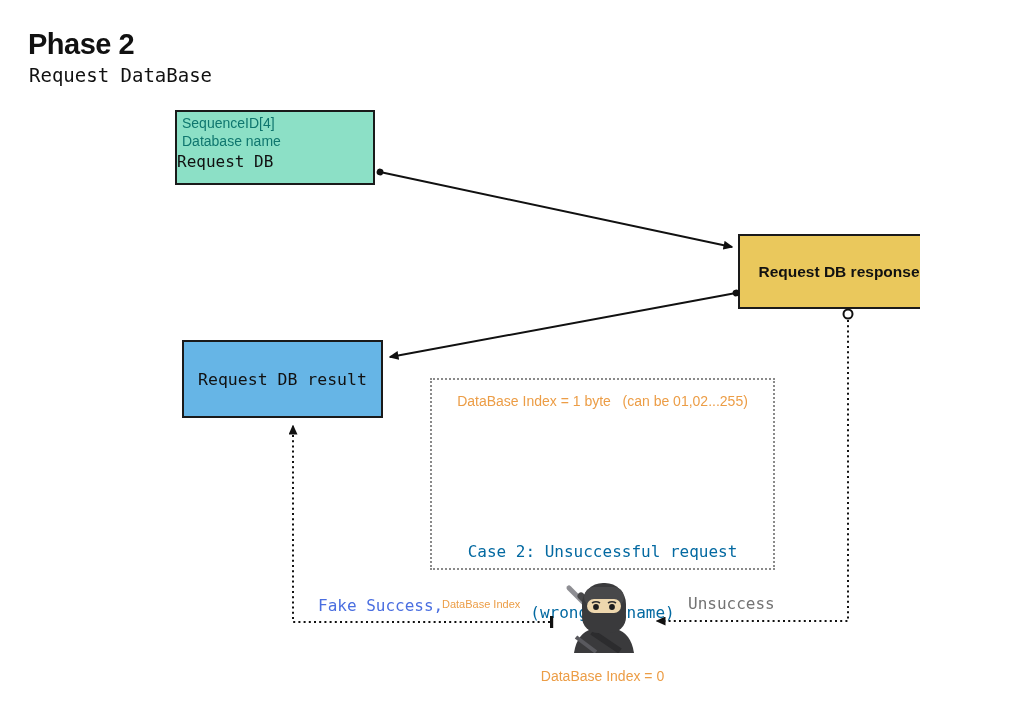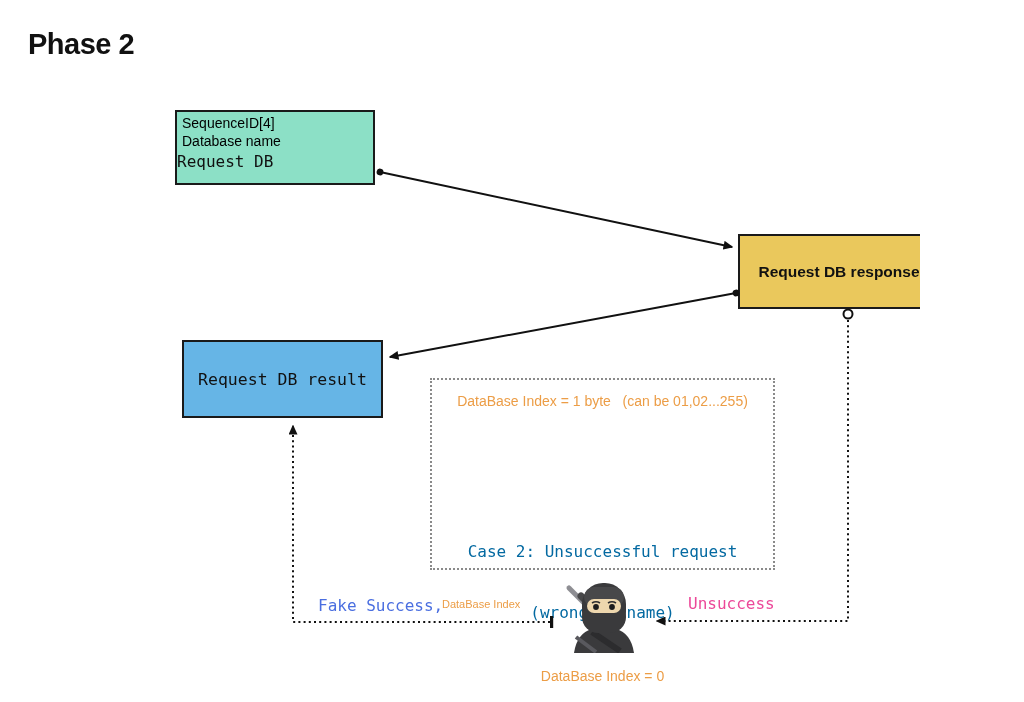--- a/index.html
+++ b/index.html
@@ -40,23 +40,24 @@
 
   svg.overlay{position:absolute;left:0;top:0;pointer-events:none;}
   .ninja-wrap{left:564px;top:579px;width:78px;height:74px;}
 </style>
 </head>
 <body>
 
 <div class="stage">
 
   <div class="abs page-title">Phase 2</div>
+  <div class="abs page-subtitle mono">Request DataBase</div>
 
   <div class="abs node node-request-db" style="background-color: rgb(140, 224, 198);">
-    <div class="node-annotations sans" style="color: #000000;">
+    <div class="node-annotations sans" style="color: #0f766e;">
       <div>SequenceID[4]</div>
       <div>Database name</div>
     </div>
     <div class="node-request-db-label mono">Request DB</div>
   </div>
 
   <div class="abs node node-result mono" style="background-color: rgb(102, 181, 230);">
     <span>Request DB result</span>
   </div>
 
@@ -72,21 +73,21 @@
       <div class="case-title mono" style="color: #0369a1;">
         <div>Case 2: Unsuccessful request</div>
         <div>(wrong DB name)</div>
       </div>
       <div class="case-detail sans" style="color: rgb(236, 157, 70);">DataBase Index = 0</div>
     </div>
   </div>
 
   <div class="abs flow-label mono lbl-fake-success" style="color: rgb(74, 110, 224);">Fake Success,</div>
   <div class="abs flow-label sans lbl-db-index" style="color: rgb(236, 157, 70);">DataBase Index</div>
-  <div class="abs flow-label mono lbl-unsuccess" style="color: #ec4899;">Unsuccess</div>
+  <div class="abs flow-label mono lbl-unsuccess" style="color: #737373;">Unsuccess</div>
 
   <div class="abs ninja-wrap">
     <svg width="78" height="74" viewBox="0 0 78 74">
 
       <line x1="5" y1="9" x2="22" y2="26" stroke="#8e8e93" stroke-width="5" stroke-linecap="round"></line>
       <line x1="17" y1="17" x2="25" y2="25" stroke="#48484a" stroke-width="7" stroke-linecap="round"></line>
 
       <path d="M 10 74 Q 13 54 28 50 L 52 50 Q 67 54 70 74 Z" fill="#3a3a3c"></path>
 
       <line x1="28" y1="53" x2="56" y2="72" stroke="#2c2c2e" stroke-width="6"></line>

